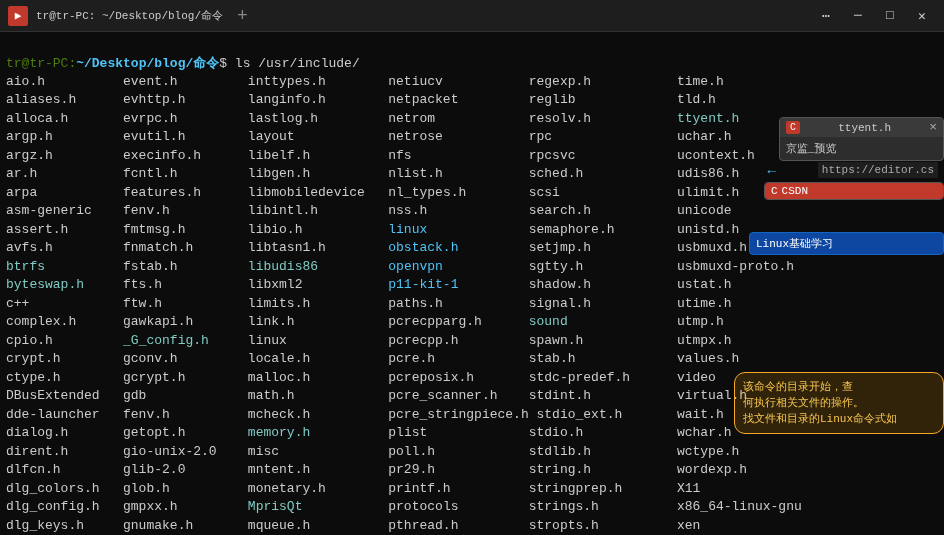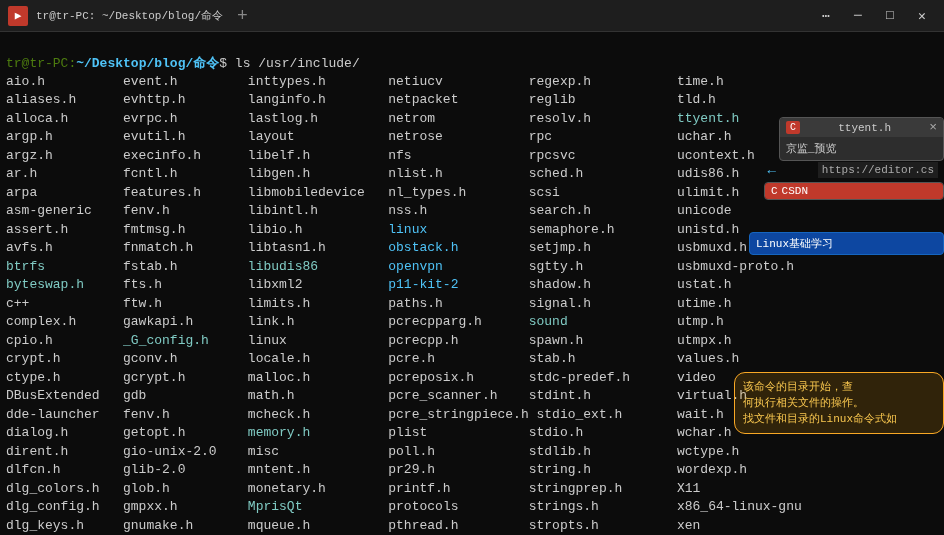--- a/index.html
+++ b/index.html
@@ -240,21 +240,21 @@
 aliases.h      evhttp.h        langinfo.h        netpacket         reglib             tld.h
 alloca.h       evrpc.h         lastlog.h         netrom            resolv.h           </span><span class="col-highlight">ttyent.h</span><span>
 argp.h         evutil.h        layout            netrose           rpc                uchar.h
 argz.h         execinfo.h      libelf.h          nfs               rpcsvc             ucontext.h
 ar.h           fcntl.h         libgen.h          nlist.h           sched.h            udis86.h
 arpa           features.h      </span><span>libmobiledevice   nl_types.h        scsi               ulimit.h
 asm-generic    fenv.h          libintl.h         nss.h             search.h           unicode
 </span><span>assert.h       fmtmsg.h        libio.h           </span><span class="col-cyan">linux             </span><span>semaphore.h        unistd.h
 avfs.h         fnmatch.h       libtasn1.h        </span><span class="col-cyan">obstack.h         </span><span>setjmp.h           usbmuxd.h
 </span><span class="col-highlight">btrfs</span><span>          fstab.h         </span><span class="col-highlight">libudis86</span><span>         </span><span class="col-cyan">openvpn           </span><span>sgtty.h            usbmuxd-proto.h
-</span><span class="col-highlight">byteswap.h</span><span>     fts.h           libxml2           </span><span class="col-cyan">p11-kit-2         </span><span>shadow.h           ustat.h
+</span><span class="col-highlight">byteswap.h</span><span>     fts.h           libxml2           </span><span class="col-cyan">p11-kit-1         </span><span>shadow.h           ustat.h
 c++            ftw.h           limits.h          paths.h           signal.h           utime.h
 complex.h      gawkapi.h       link.h            pcrecpparg.h      </span><span class="col-highlight">sound</span><span>              utmp.h
 cpio.h         </span><span class="col-highlight">_G_config.h</span><span>     linux             pcrecpp.h         spawn.h       </span><span>     utmpx.h
 crypt.h        gconv.h         locale.h          pcre.h            stab.h             values.h
 ctype.h        gcrypt.h        malloc.h          pcreposix.h       stdc-predef.h      video
 DBusExtended   gdb             math.h            pcre_scanner.h    stdint.h           virtual.h
 dde-launcher   fenv.h          mcheck.h          pcre_stringpiece.h stdio_ext.h       wait.h
 dialog.h       getopt.h        </span><span class="col-highlight">memory.h</span><span>          plist             stdio.h            wchar.h
 dirent.h       gio-unix-2.0    misc              poll.h            stdlib.h           wctype.h
 dlfcn.h        glib-2.0        mntent.h          pr29.h            string.h           wordexp.h

